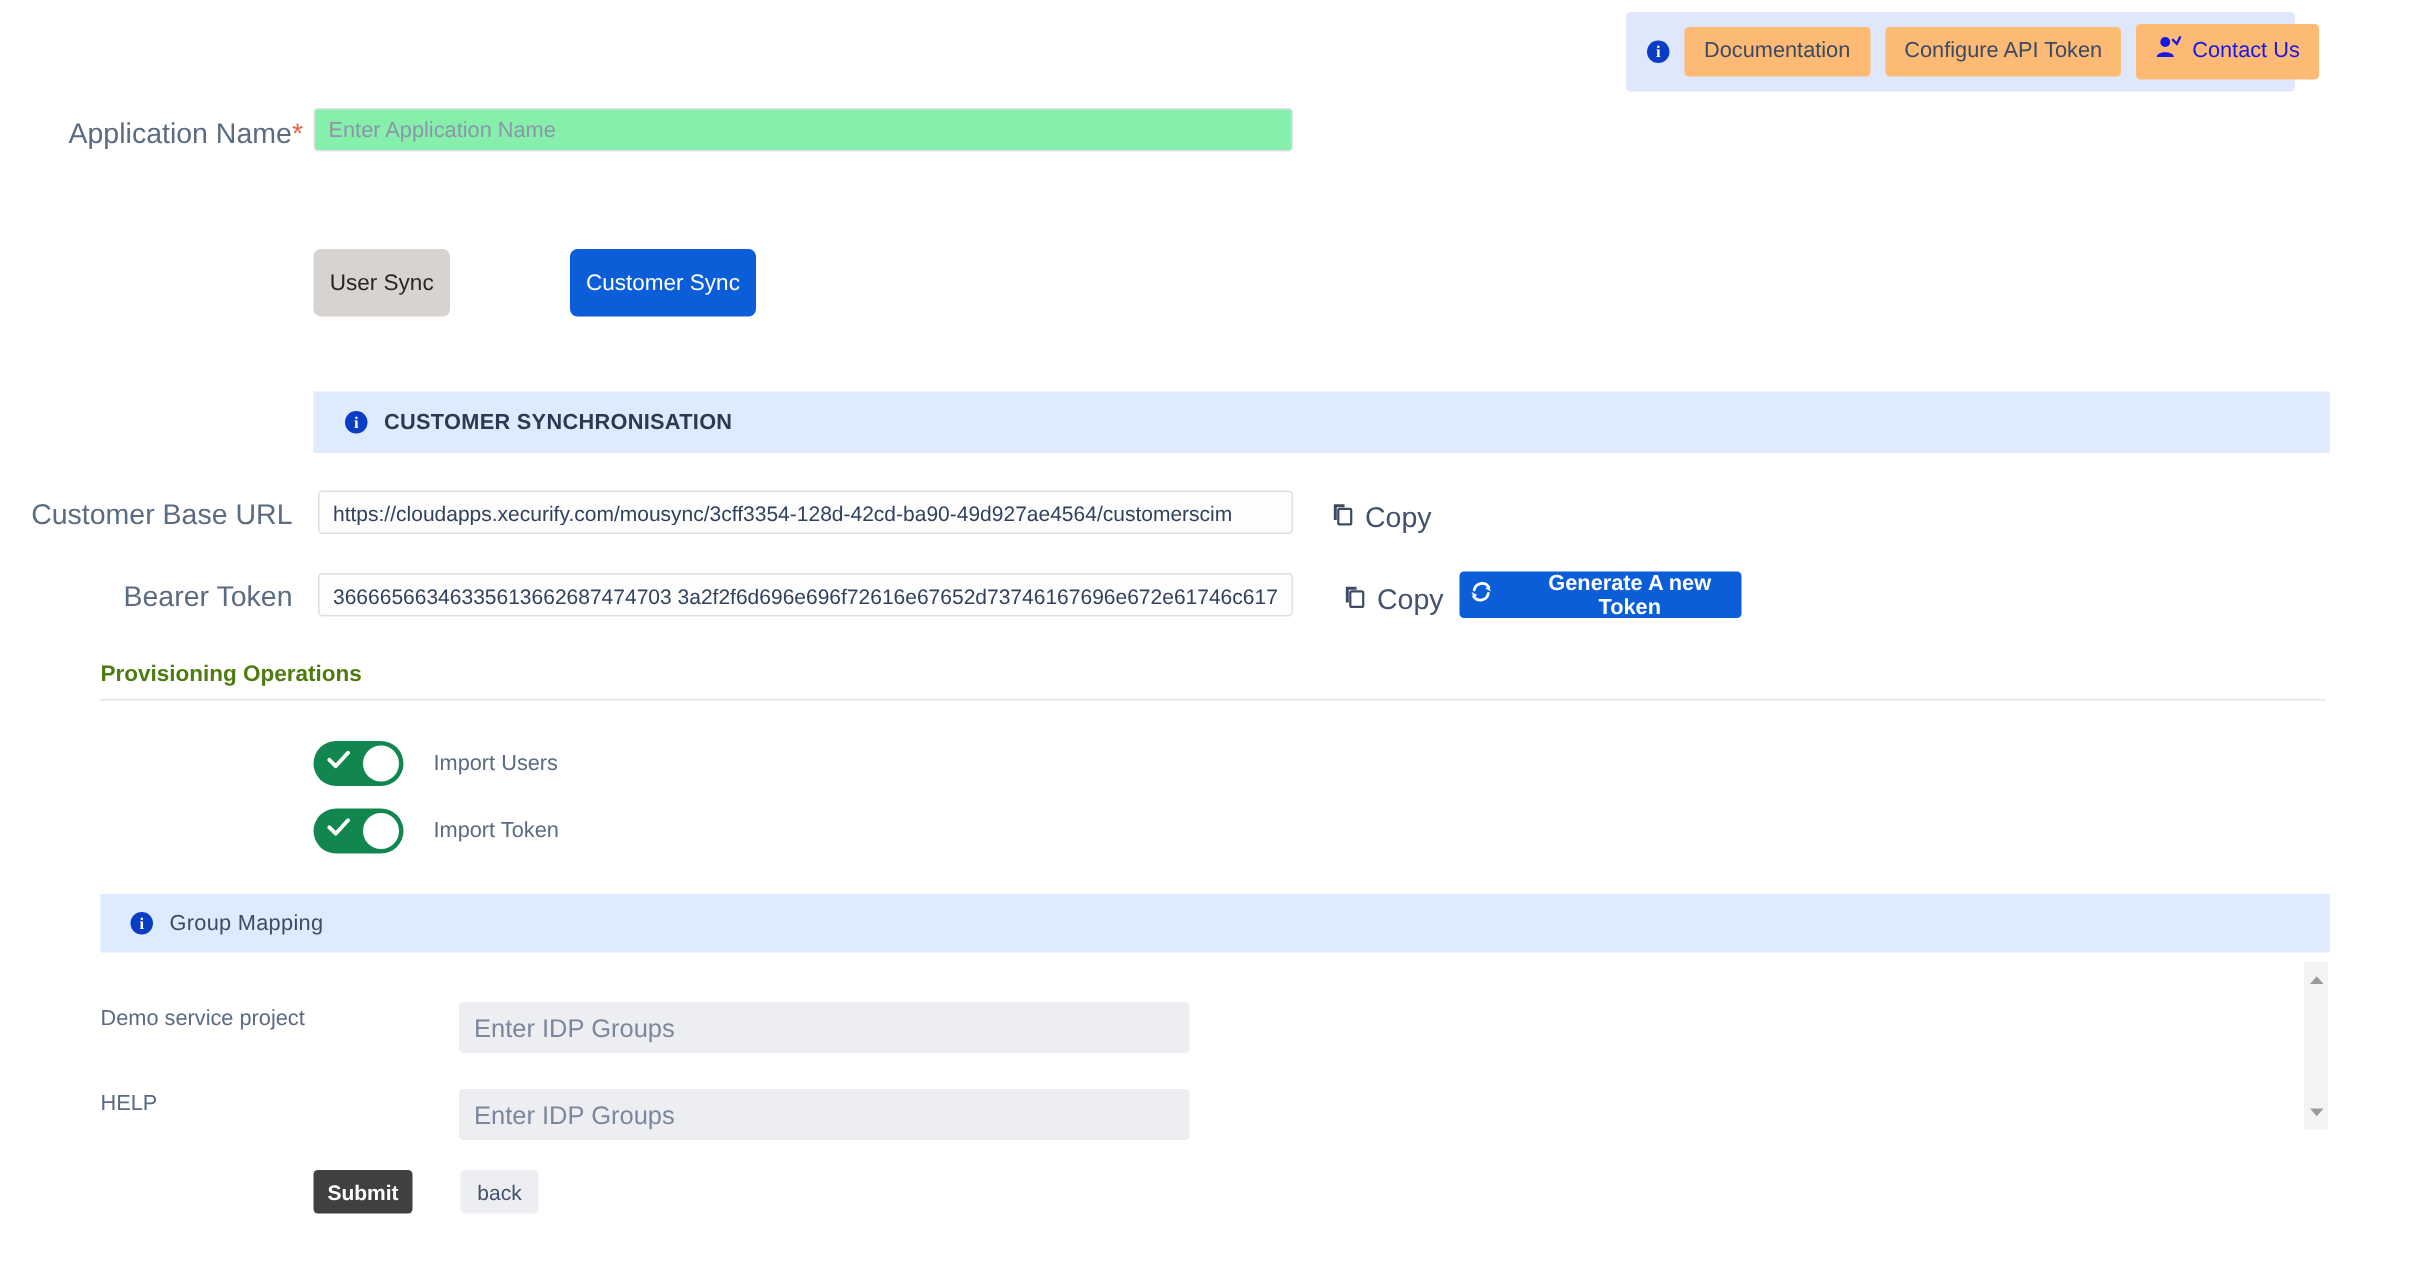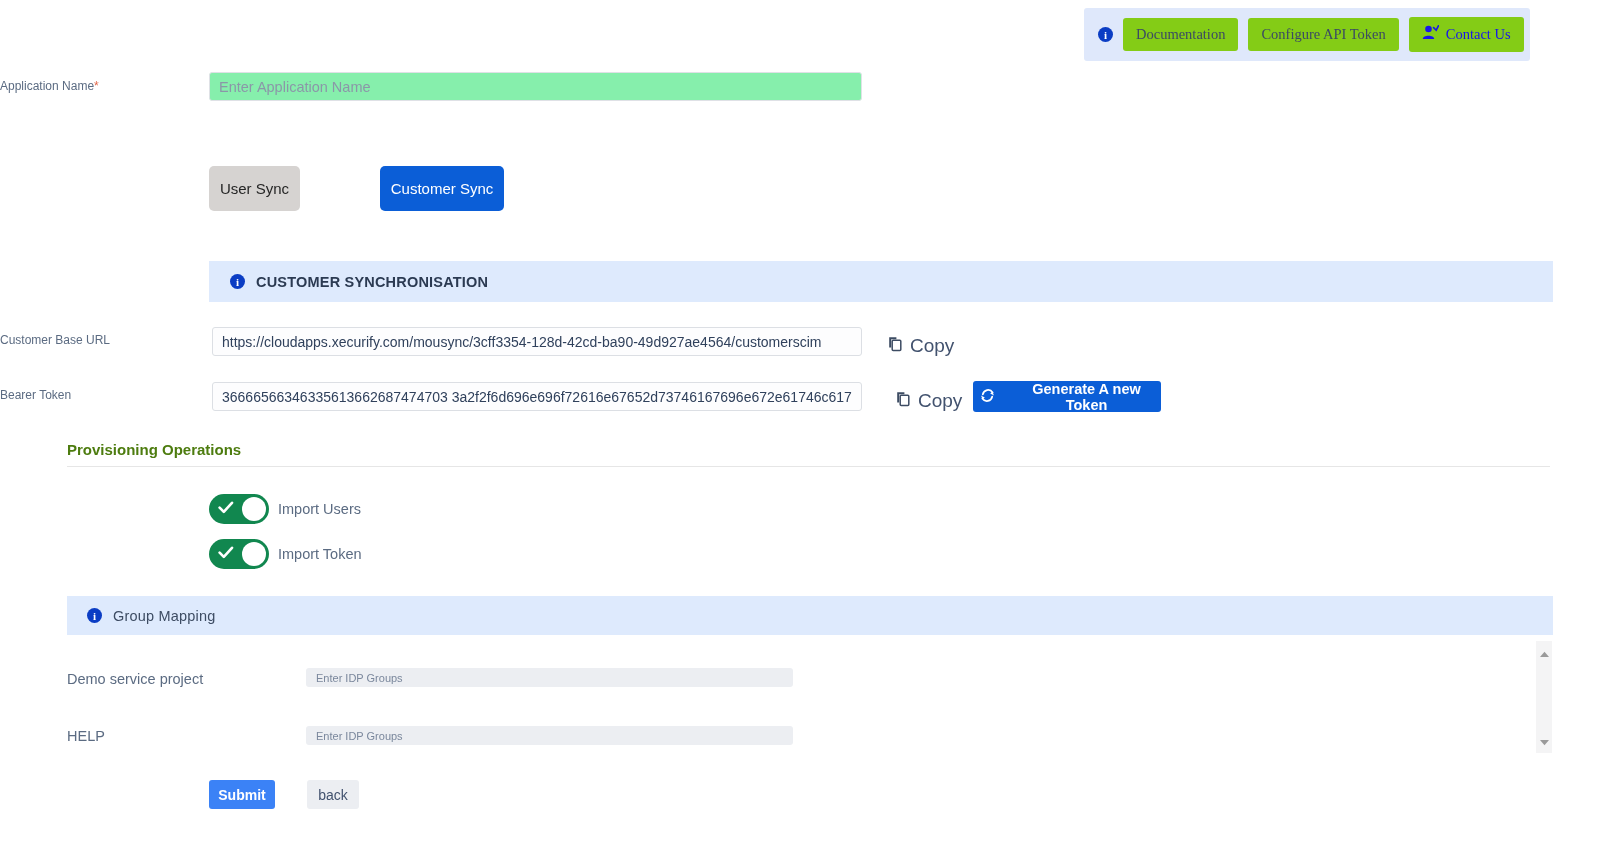--- a/index.html
+++ b/index.html
@@ -40,45 +40,45 @@
     color: #ffffff;
     font-size: 11px;
     font-weight: bold;
     font-family: "Liberation Serif", serif;
     display: flex;
     align-items: center;
     justify-content: center;
     flex: none;
   }
   .help-btn {
-    background: #84cc16;
+    background: #fdba74;
     border: none;
     border-radius: 3px;
     padding: 8px 13px;
     font-size: 14.5px;
     color: #3b4a63;
-    font-family: Liberation Serif, serif;
+    font-family: Liberation Sans, sans-serif;
     cursor: pointer;
     white-space: nowrap;
     line-height: 1.2;
   }
   .help-btn.contact {
     color: #1816ea;
     display: flex;
     align-items: center;
     gap: 7px;
   }
   .person-icon { display: block; }
 
   
   .row-label {
     position: absolute;
-    font-size: 12px;
+    font-size: 19px;
     color: #5b6b82;
-    text-align: left;
+    text-align: right;
     line-height: 1.2;
   }
   .app-label { left: 0px; top: 79px; width: 202px; }
   .req-star { color: #e2674a; }
 
   .app-input {
     position: absolute;
     left: 209px;
     top: 72px;
     width: 653px;
@@ -216,21 +216,21 @@
     position: absolute;
     left: 67px; top: 466px;
     width: 1483px; height: 1px;
     background: #e6e6e6;
   }
 
   .toggle-row {
     position: absolute;
     display: flex;
     align-items: center;
-    gap: 9px;
+    gap: 20px;
   }
   .toggle-users { left: 209px; top: 494px; }
   .toggle-groups { left: 209px; top: 539px; }
 
   .switch {
     width: 60px;
     height: 30px;
     border-radius: 15px;
     background: #11874f;
     position: relative;
@@ -269,27 +269,27 @@
     color: #5b6b82;
     text-align: right;
   }
   .map-label-1 { top: 671px; }
   .map-label-2 { top: 728px; }
 
   .map-select {
     position: absolute;
     left: 306px;
     width: 487px;
-    height: 19px;
+    height: 34px;
     box-sizing: border-box;
     background: #eceef2;
     border: none;
     border-radius: 3px;
     color: #7a879c;
-    font-size: 11px;
+    font-size: 17px;
     font-family: "Liberation Sans", sans-serif;
     padding: 0 10px;
     cursor: pointer;
     -webkit-appearance: none;
     appearance: none;
     outline: none;
   }
   .map-select-1 { top: 668px; }
   .map-select-2 { top: 726px; }
 
@@ -308,21 +308,21 @@
     padding: 3px 0;
     box-sizing: border-box;
   }
   .sb-arrow { display: block; }
 
   
   .submit-btn {
     position: absolute;
     left: 209px; top: 780px;
     width: 66px; height: 29px;
-    background: #3b82f6;
+    background: #404040;
     border: none;
     border-radius: 3px;
     color: #ffffff;
     font-size: 14px;
     font-weight: bold;
     font-family: "Liberation Sans", sans-serif;
     cursor: pointer;
   }
   .back-btn {
     position: absolute;

